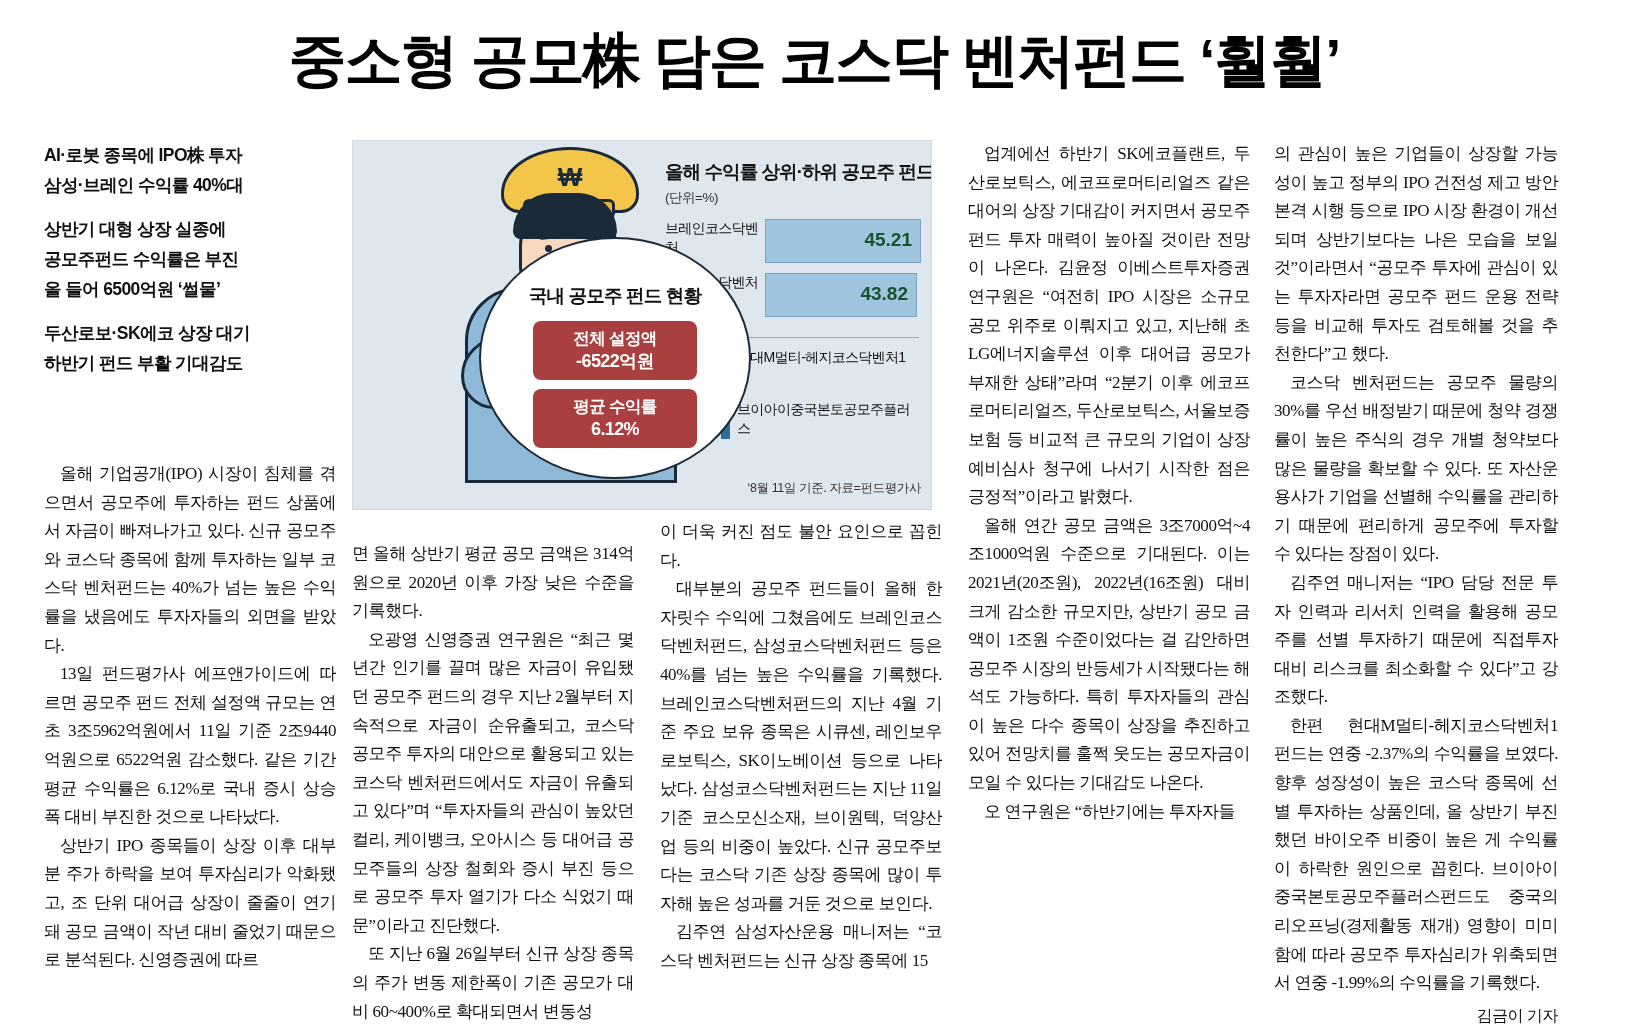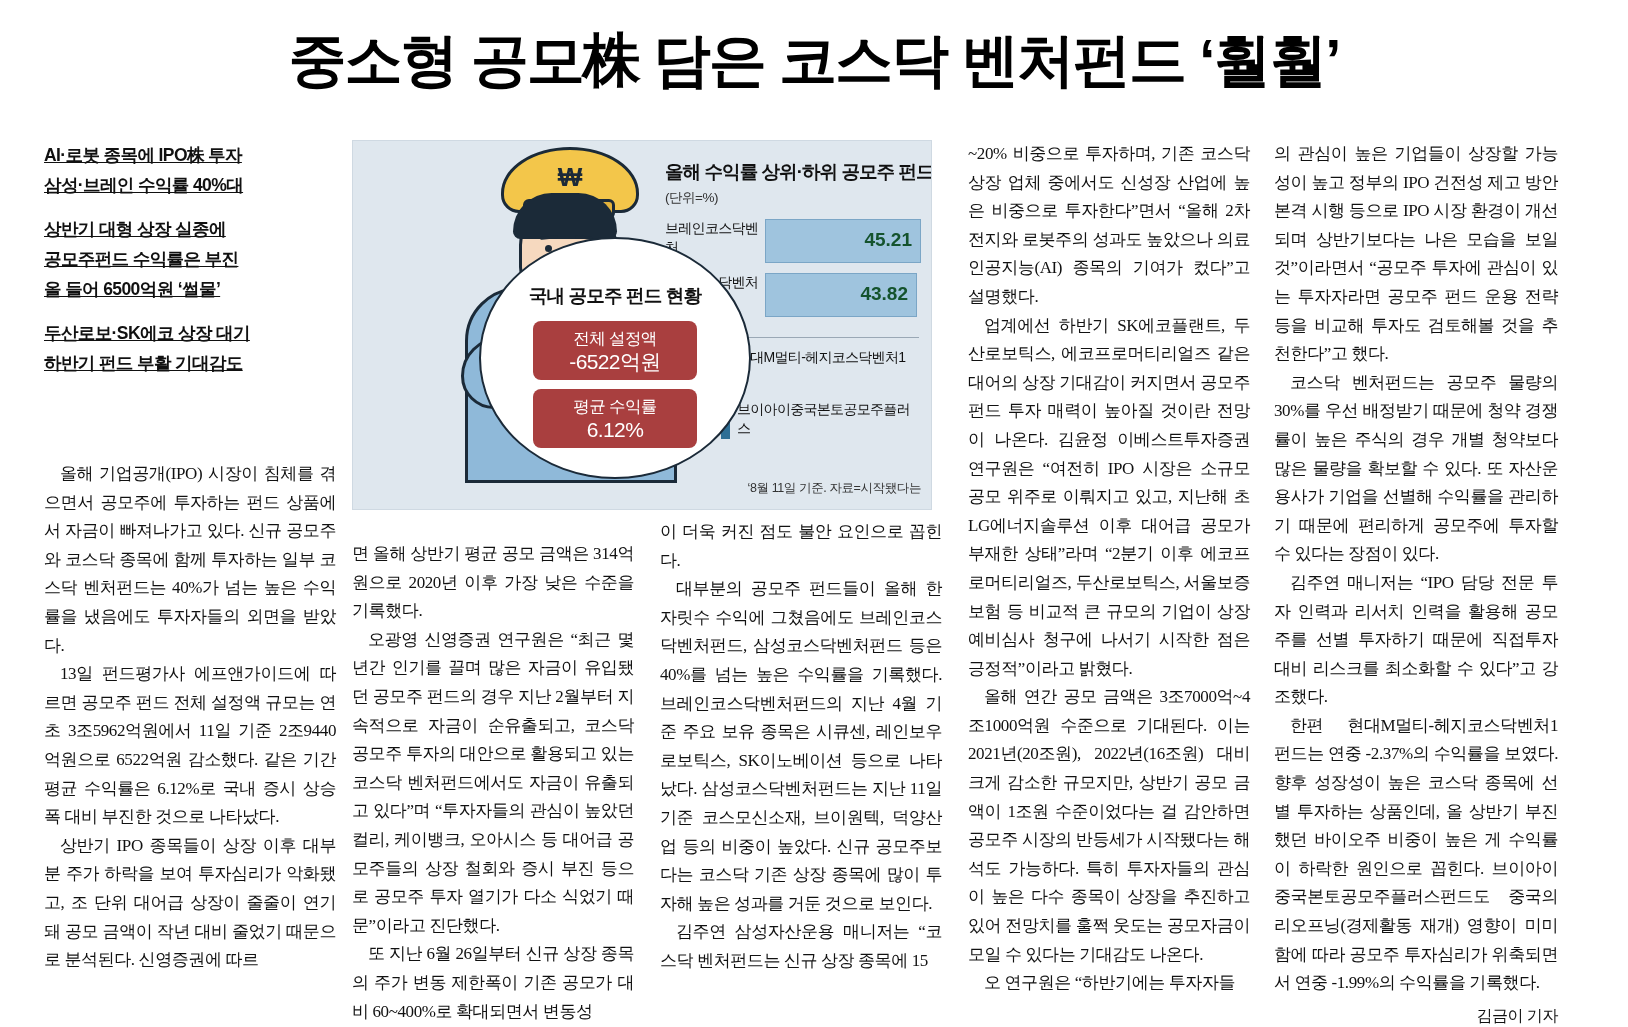--- a/index.html
+++ b/index.html
@@ -19,21 +19,21 @@
     font-family:"Liberation Sans", sans-serif;
     font-weight:bold;
     font-size:58px;
     letter-spacing:-2px;
     color:#000;
     white-space:nowrap;
   }
 
   
   .lead{
-    position:absolute;left:44px;top:140px;width:290px;text-decoration:underline;
+    position:absolute;left:44px;top:140px;width:290px;
   }
   .lead .kicker{
     font-family:"Liberation Sans", sans-serif;
     font-weight:bold;
     font-size:17.5px;
     line-height:30px;
     letter-spacing:-0.6px;
     color:#111;
     margin-bottom:14px;
   }
@@ -118,25 +118,25 @@
     z-index:9;
   }
   .bubble-title{
     position:absolute;left:0;right:0;top:44px;text-align:center;
     font-family:"Liberation Sans", sans-serif;font-weight:bold;font-size:18.5px;
     letter-spacing:-0.8px;color:#111;
   }
   .pill{
     position:absolute;left:52px;width:164px;
     background:#a93f3f;border-radius:8px;color:#fff;text-align:center;
-    font-family:"Liberation Sans", sans-serif;font-weight:normal;
+    font-family:"Liberation Sans", sans-serif;font-weight:bold;
     padding:6px 0 7px;line-height:23px;letter-spacing:-0.6px;
   }
   .pill .lbl{font-size:16.5px;display:block;}
-  .pill .val{font-size:21px;display:block;}
+  .pill .val{font-size:18px;display:block;}
   .pill.p1{top:82px;}
   .pill.p2{top:150px;}
 
   
   .chart{
     position:absolute;left:300px;top:0;width:278px;height:368px;
   }
   .chart-title{
     position:absolute;left:12px;top:18px;
     font-family:"Liberation Sans", sans-serif;font-weight:bold;font-size:18.5px;
@@ -284,38 +284,37 @@
         <div class="nb"></div>
         <div class="nn">현대M멀티-헤지코스닥벤처1</div>
       </div>
 
       <div class="neg-row" style="top:256px;">
         <div class="nv">-1.99</div>
         <div class="nb"></div>
         <div class="nn">브이아이중국본토공모주플러스</div>
       </div>
 
-      <div class="chart-src">‘8월 11일 기준. 자료=시작됐다는</div>
+      <div class="chart-src">‘8월 11일 기준. 자료=펀드평가사</div>
     </div>
   </div>
 
   <div class="col c2">
     <p class="first">면 올해 상반기 평균 공모 금액은 314억원으로 2020년 이후 가장 낮은 수준을 기록했다.</p>
     <p>오광영 신영증권 연구원은 “최근 몇 년간 인기를 끌며 많은 자금이 유입됐던 공모주 펀드의 경우 지난 2월부터 지속적으로 자금이 순유출되고, 코스닥 공모주 투자의 대안으로 활용되고 있는 코스닥 벤처펀드에서도 자금이 유출되고 있다”며 “투자자들의 관심이 높았던 컬리, 케이뱅크, 오아시스 등 대어급 공모주들의 상장 철회와 증시 부진 등으로 공모주 투자 열기가 다소 식었기 때문”이라고 진단했다.</p>
     <p>또 지난 6월 26일부터 신규 상장 종목의 주가 변동 제한폭이 기존 공모가 대비 60~400%로 확대되면서 변동성</p>
   </div>
 
   <div class="col c3">
     <p class="first">이 더욱 커진 점도 불안 요인으로 꼽힌다.</p>
     <p>대부분의 공모주 펀드들이 올해 한 자릿수 수익에 그쳤음에도 브레인코스닥벤처펀드, 삼성코스닥벤처펀드 등은 40%를 넘는 높은 수익률을 기록했다. 브레인코스닥벤처펀드의 지난 4월 기준 주요 보유 종목은 시큐센, 레인보우로보틱스, SK이노베이션 등으로 나타났다. 삼성코스닥벤처펀드는 지난 11일 기준 코스모신소재, 브이원텍, 덕양산업 등의 비중이 높았다. 신규 공모주보다는 코스닥 기존 상장 종목에 많이 투자해 높은 성과를 거둔 것으로 보인다.</p>
     <p>김주연 삼성자산운용 매니저는 “코스닥 벤처펀드는 신규 상장 종목에 15</p>
   </div>
 
   <div class="col c4">
-    <p class="first">~20% 비중으로 투자하며, 기존 코스닥 상장 업체 중에서도 신성장 산업에 높은 비중으로 투자한다”면서 “올해 2차전지와 로봇주의 성과도 높았으나 의료 인공지능(AI) 종목의 기여가 컸다”고 설명했다.</p>
     <p>업계에선 하반기 SK에코플랜트, 두산로보틱스, 에코프로머티리얼즈 같은 대어의 상장 기대감이 커지면서 공모주 펀드 투자 매력이 높아질 것이란 전망이 나온다. 김윤정 이베스트투자증권 연구원은 “여전히 IPO 시장은 소규모 공모 위주로 이뤄지고 있고, 지난해 초 LG에너지솔루션 이후 대어급 공모가 부재한 상태”라며 “2분기 이후 에코프로머티리얼즈, 두산로보틱스, 서울보증보험 등 비교적 큰 규모의 기업이 상장예비심사 청구에 나서기 시작한 점은 긍정적”이라고 밝혔다.</p>
     <p>올해 연간 공모 금액은 3조7000억~4조1000억원 수준으로 기대된다. 이는 2021년(20조원), 2022년(16조원) 대비 크게 감소한 규모지만, 상반기 공모 금액이 1조원 수준이었다는 걸 감안하면 공모주 시장의 반등세가 시작됐다는 해석도 가능하다. 특히 투자자들의 관심이 높은 다수 종목이 상장을 추진하고 있어 전망치를 훌쩍 웃도는 공모자금이 모일 수 있다는 기대감도 나온다.</p>
     <p>오 연구원은 “하반기에는 투자자들</p>
   </div>
 
   <div class="col c5">
     <p class="first">의 관심이 높은 기업들이 상장할 가능성이 높고 정부의 IPO 건전성 제고 방안 본격 시행 등으로 IPO 시장 환경이 개선되며 상반기보다는 나은 모습을 보일 것”이라면서 “공모주 투자에 관심이 있는 투자자라면 공모주 펀드 운용 전략 등을 비교해 투자도 검토해볼 것을 추천한다”고 했다.</p>
     <p>코스닥 벤처펀드는 공모주 물량의 30%를 우선 배정받기 때문에 청약 경쟁률이 높은 주식의 경우 개별 청약보다 많은 물량을 확보할 수 있다. 또 자산운용사가 기업을 선별해 수익률을 관리하기 때문에 편리하게 공모주에 투자할 수 있다는 장점이 있다.</p>
     <p>김주연 매니저는 “IPO 담당 전문 투자 인력과 리서치 인력을 활용해 공모주를 선별 투자하기 때문에 직접투자 대비 리스크를 최소화할 수 있다”고 강조했다.</p>
     <p>한편 현대M멀티-헤지코스닥벤처1 펀드는 연중 -2.37%의 수익률을 보였다. 향후 성장성이 높은 코스닥 종목에 선별 투자하는 상품인데, 올 상반기 부진했던 바이오주 비중이 높은 게 수익률이 하락한 원인으로 꼽힌다. 브이아이중국본토공모주플러스펀드도 중국의 리오프닝(경제활동 재개) 영향이 미미함에 따라 공모주 투자심리가 위축되면서 연중 -1.99%의 수익률을 기록했다.</p>

